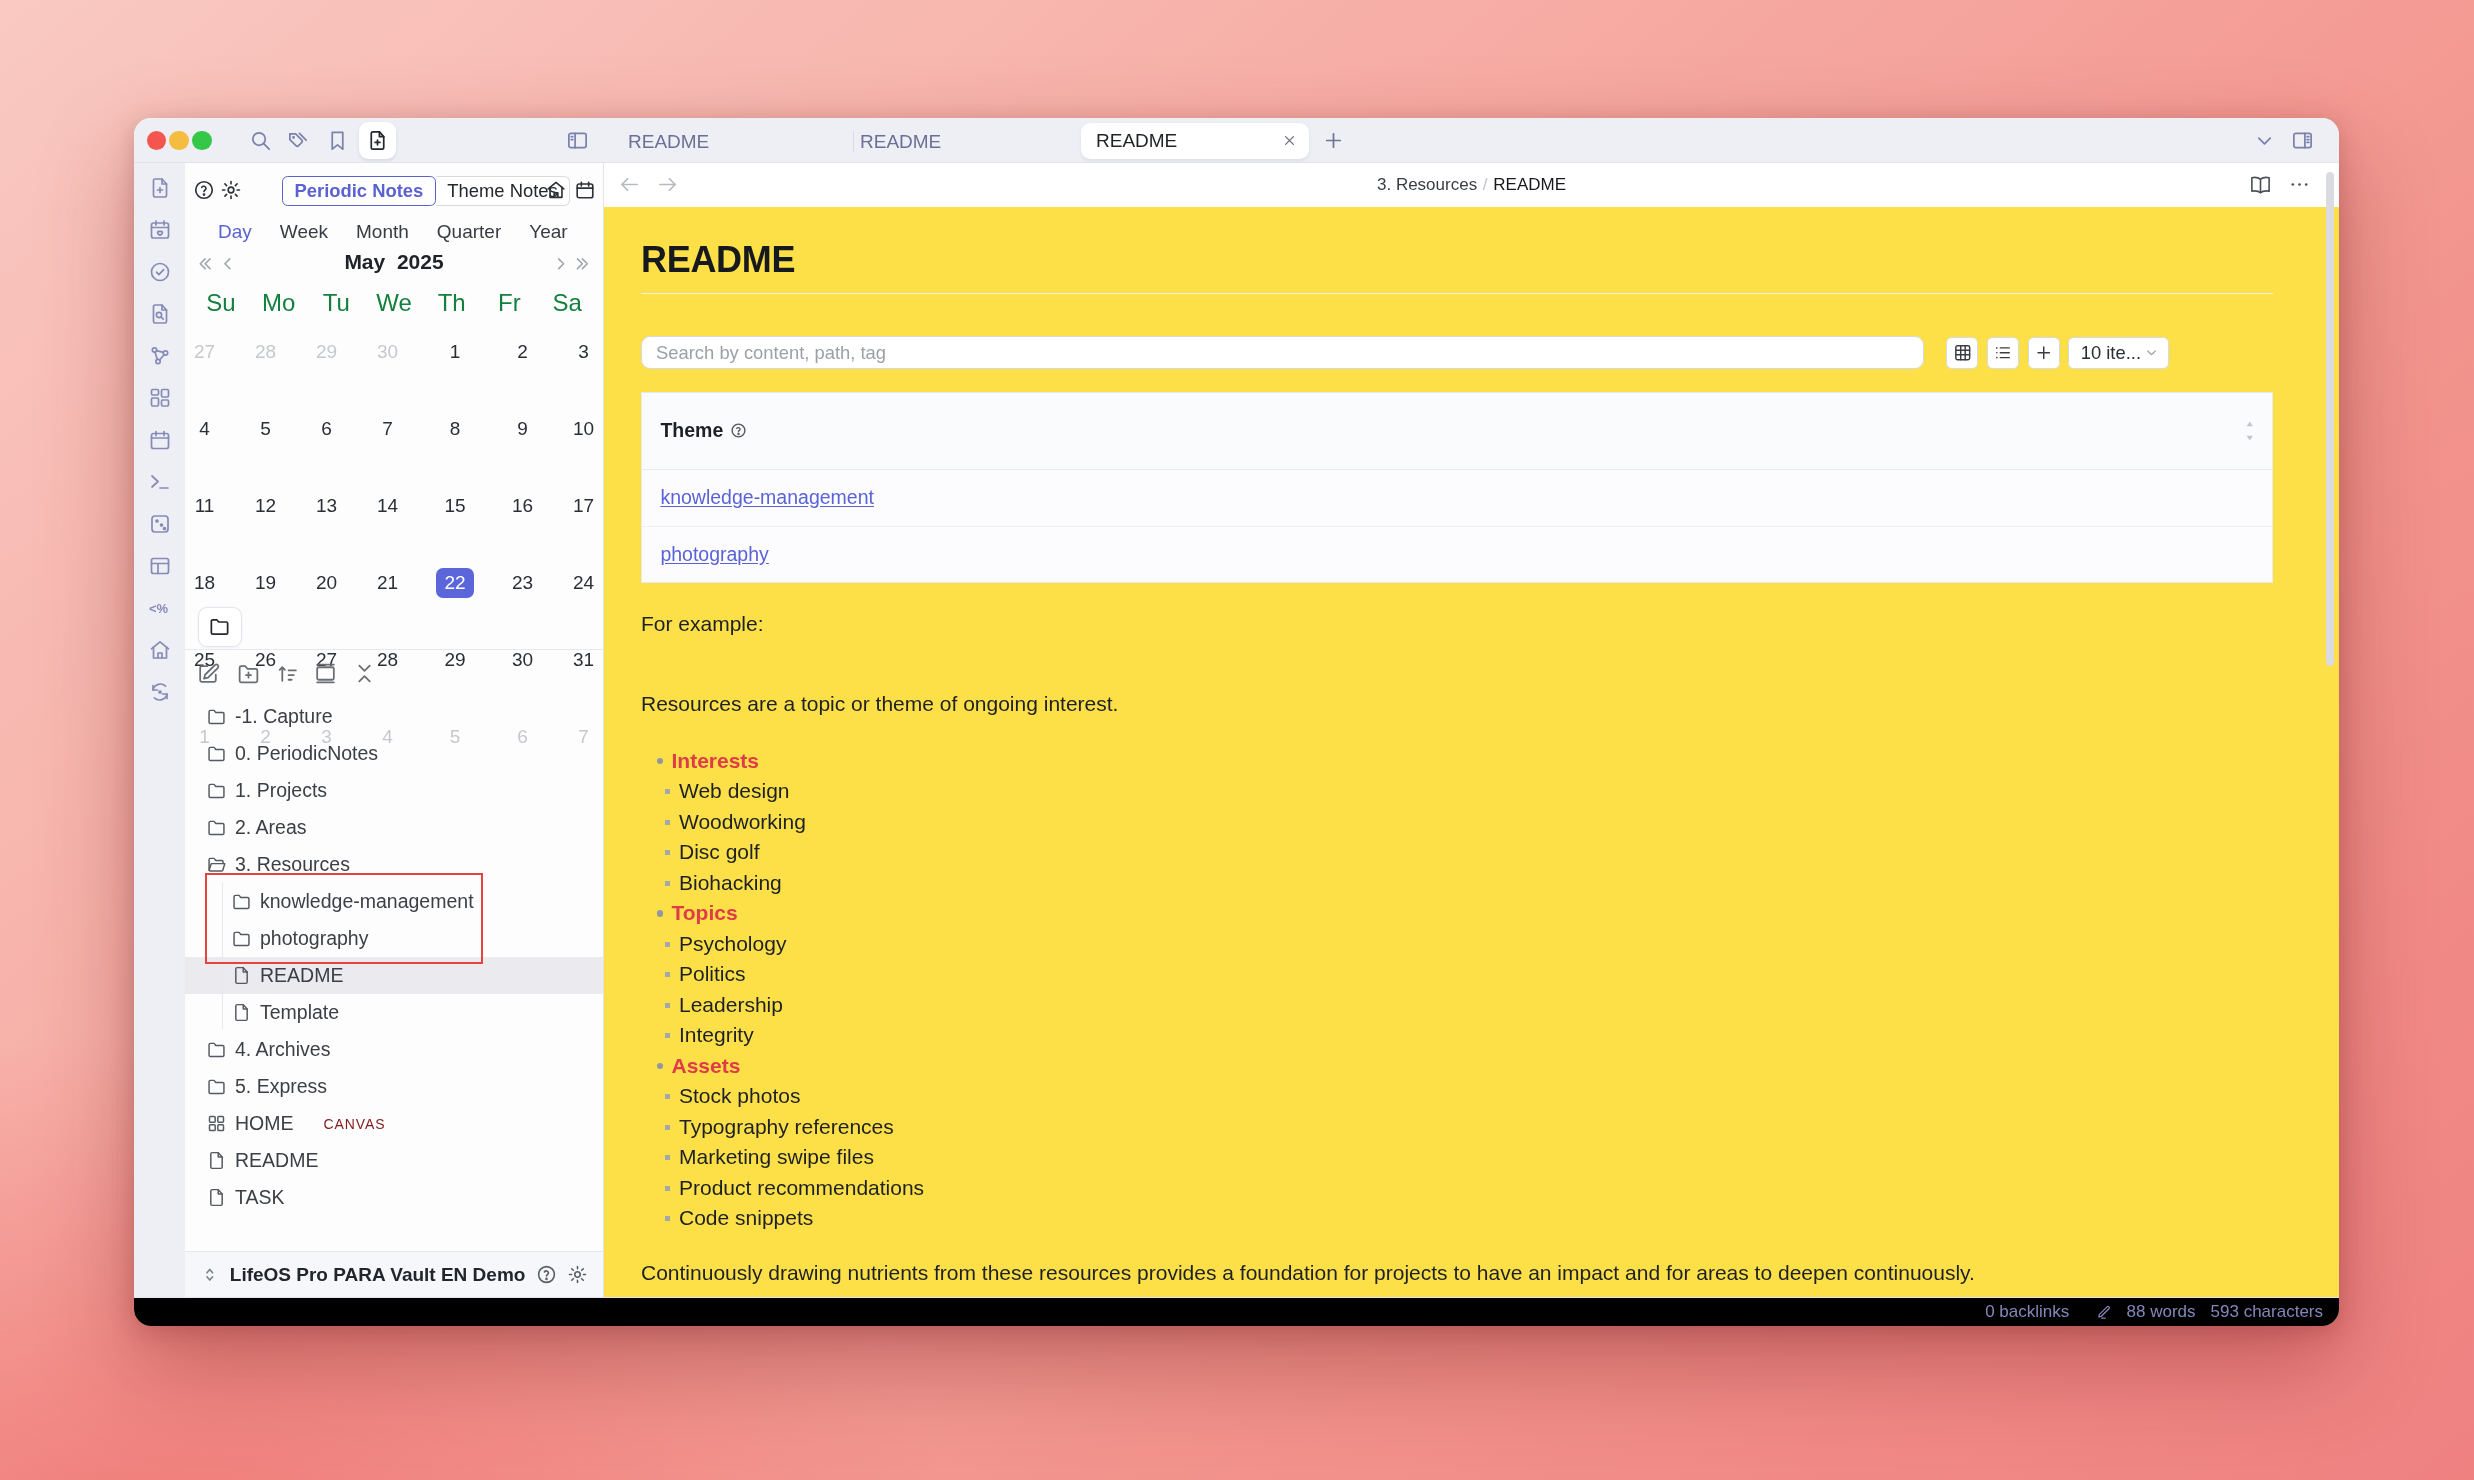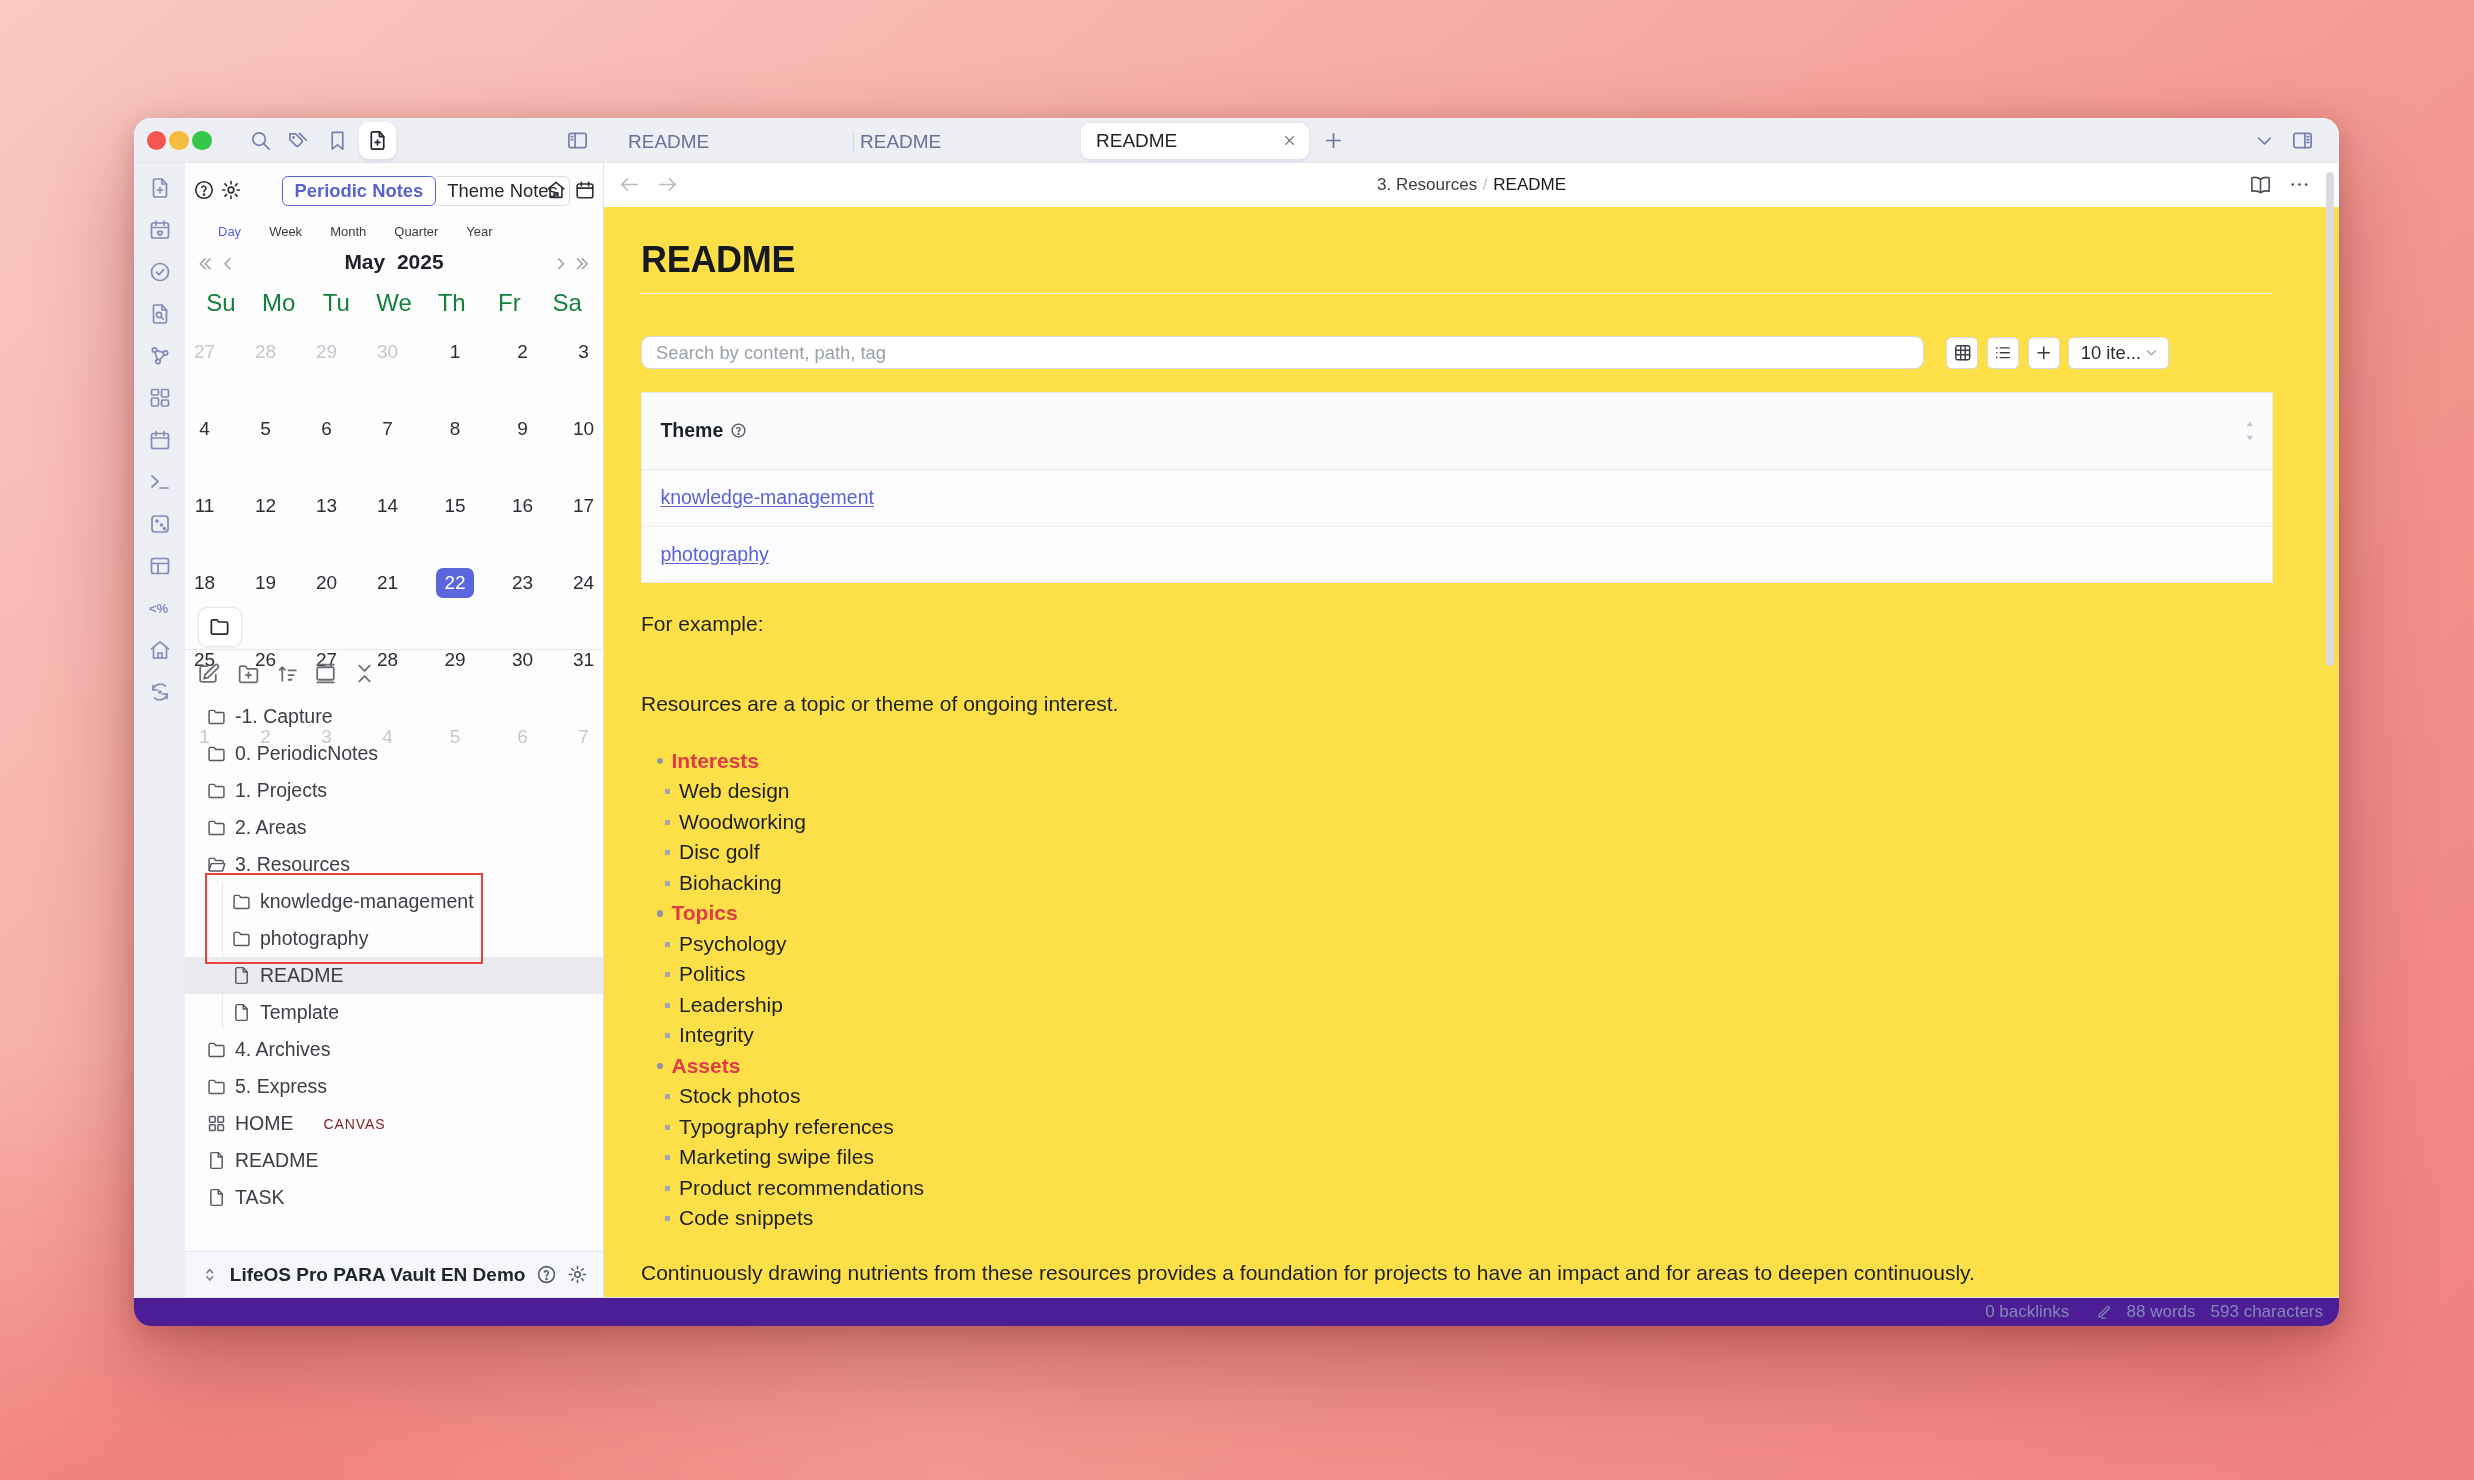--- a/index.html
+++ b/index.html
@@ -43,21 +43,21 @@
   .content { flex:1; background:#fde047; position:relative; }
 
   
   .cal-top-ic { position:absolute; width:22px; height:22px; color:#2e3136; top:15.5px; }
   .cal-top-ic svg{ width:100%; height:100%; }
   .segmented { position:absolute; left:97px; top:13.2px; height:30px; display:flex;border-radius:11px; }
   .seg { height:30px; display:flex; align-items:center; padding:0 11.5px; font-size:18.4px; background:#fff; white-space:nowrap; }
   .seg.active { color:#5a62d0; border:1.1px solid #5a62d0; border-radius:5.7px; font-weight:600; z-index:1; }
   .seg.rest { color:#24272c; border:0.6px solid #d9dbe0; border-left:none; border-radius:0 5.7px 5.7px 0; }
   .cal-views { position:absolute; left:33px; top:56px; height:25px; display:flex; gap:28px; align-items:center; }
-  .cal-views span { font-size:13px; color:#383c42; }
+  .cal-views span { font-size:19px; color:#383c42; }
   .cal-views span.active { color:#5a62d0; }
   .cal-nav { position:absolute; left:0; right:0; top:86px; height:29px; }
   .nav-ic { position:absolute; top:4.6px; width:19.5px; height:19.5px; color:#a2a7ae; }
   .nav-ic svg { width:100%; height:100%; }
   .cal-month { position:absolute; left:0; right:0; top:1.1px; text-align:center; font-size:21px; font-weight:700; color:#1f2228; }
   .cal-weekdays, .cal-cells { position:absolute; left:7px; right:7px; display:grid; grid-template-columns:repeat(7,1fr); }
   .cal-weekdays { top:125px; }
   .cal-weekdays div { height:29px; display:flex; align-items:center; justify-content:center; font-size:24px; color:#15803d; font-weight:500; }
   .cal-cells { top:168px;gap:36px; }
   .cal-cell { height:41px; display:flex; align-items:center; justify-content:center; font-size:19px; color:#2a2e35; }
@@ -125,21 +125,21 @@
   .para { font-size:21px; color:#1d2025; line-height:29px; }
   .p1 { margin-top:51px; } .p2 { margin-top:26.4px; } .p3 { margin-top:23.6px; }
   .note-list { list-style:none; margin-top:28px; }
   .note-list li { position:relative; font-size:21px; color:#1d2025; line-height:30.5px; height:30.5px; }
   .note-list li.lvl1 { padding-left:30.5px; }
   .note-list li.lvl2 { padding-left:38px; }
   .note-list li.lvl1::before { content:""; position:absolute; left:16px; top:12px; width:6.3px; height:6.3px; border-radius:50%; background:#9296a0; }
   .note-list li.lvl2::before { content:""; position:absolute; left:24px; top:12.6px; width:5.2px; height:5.2px; background:#a3a7af; }
   .note-list li.em { color:#df3b49; font-weight:700; }
   
-  .statusbar { position:absolute; left:0; right:0; bottom:0; height:29px; background:#4c1d95; border-top:0.6px solid #e3e5eb;
+  .statusbar { position:absolute; left:0; right:0; bottom:0; height:29px; background:#000000; border-top:0.6px solid #e3e5eb;
     display:flex; align-items:center; justify-content:flex-end; padding-right:16px; gap:15px; color:#8288b9; font-size:17px; }
   .statusbar .sic { width:17px; height:17px; }
   .statusbar .sic svg { width:100%; height:100%; }
   .statusbar .bk { margin-right:10.3px; }
 </style>
 </head>
 <body>
 
 <div class="window">
 

